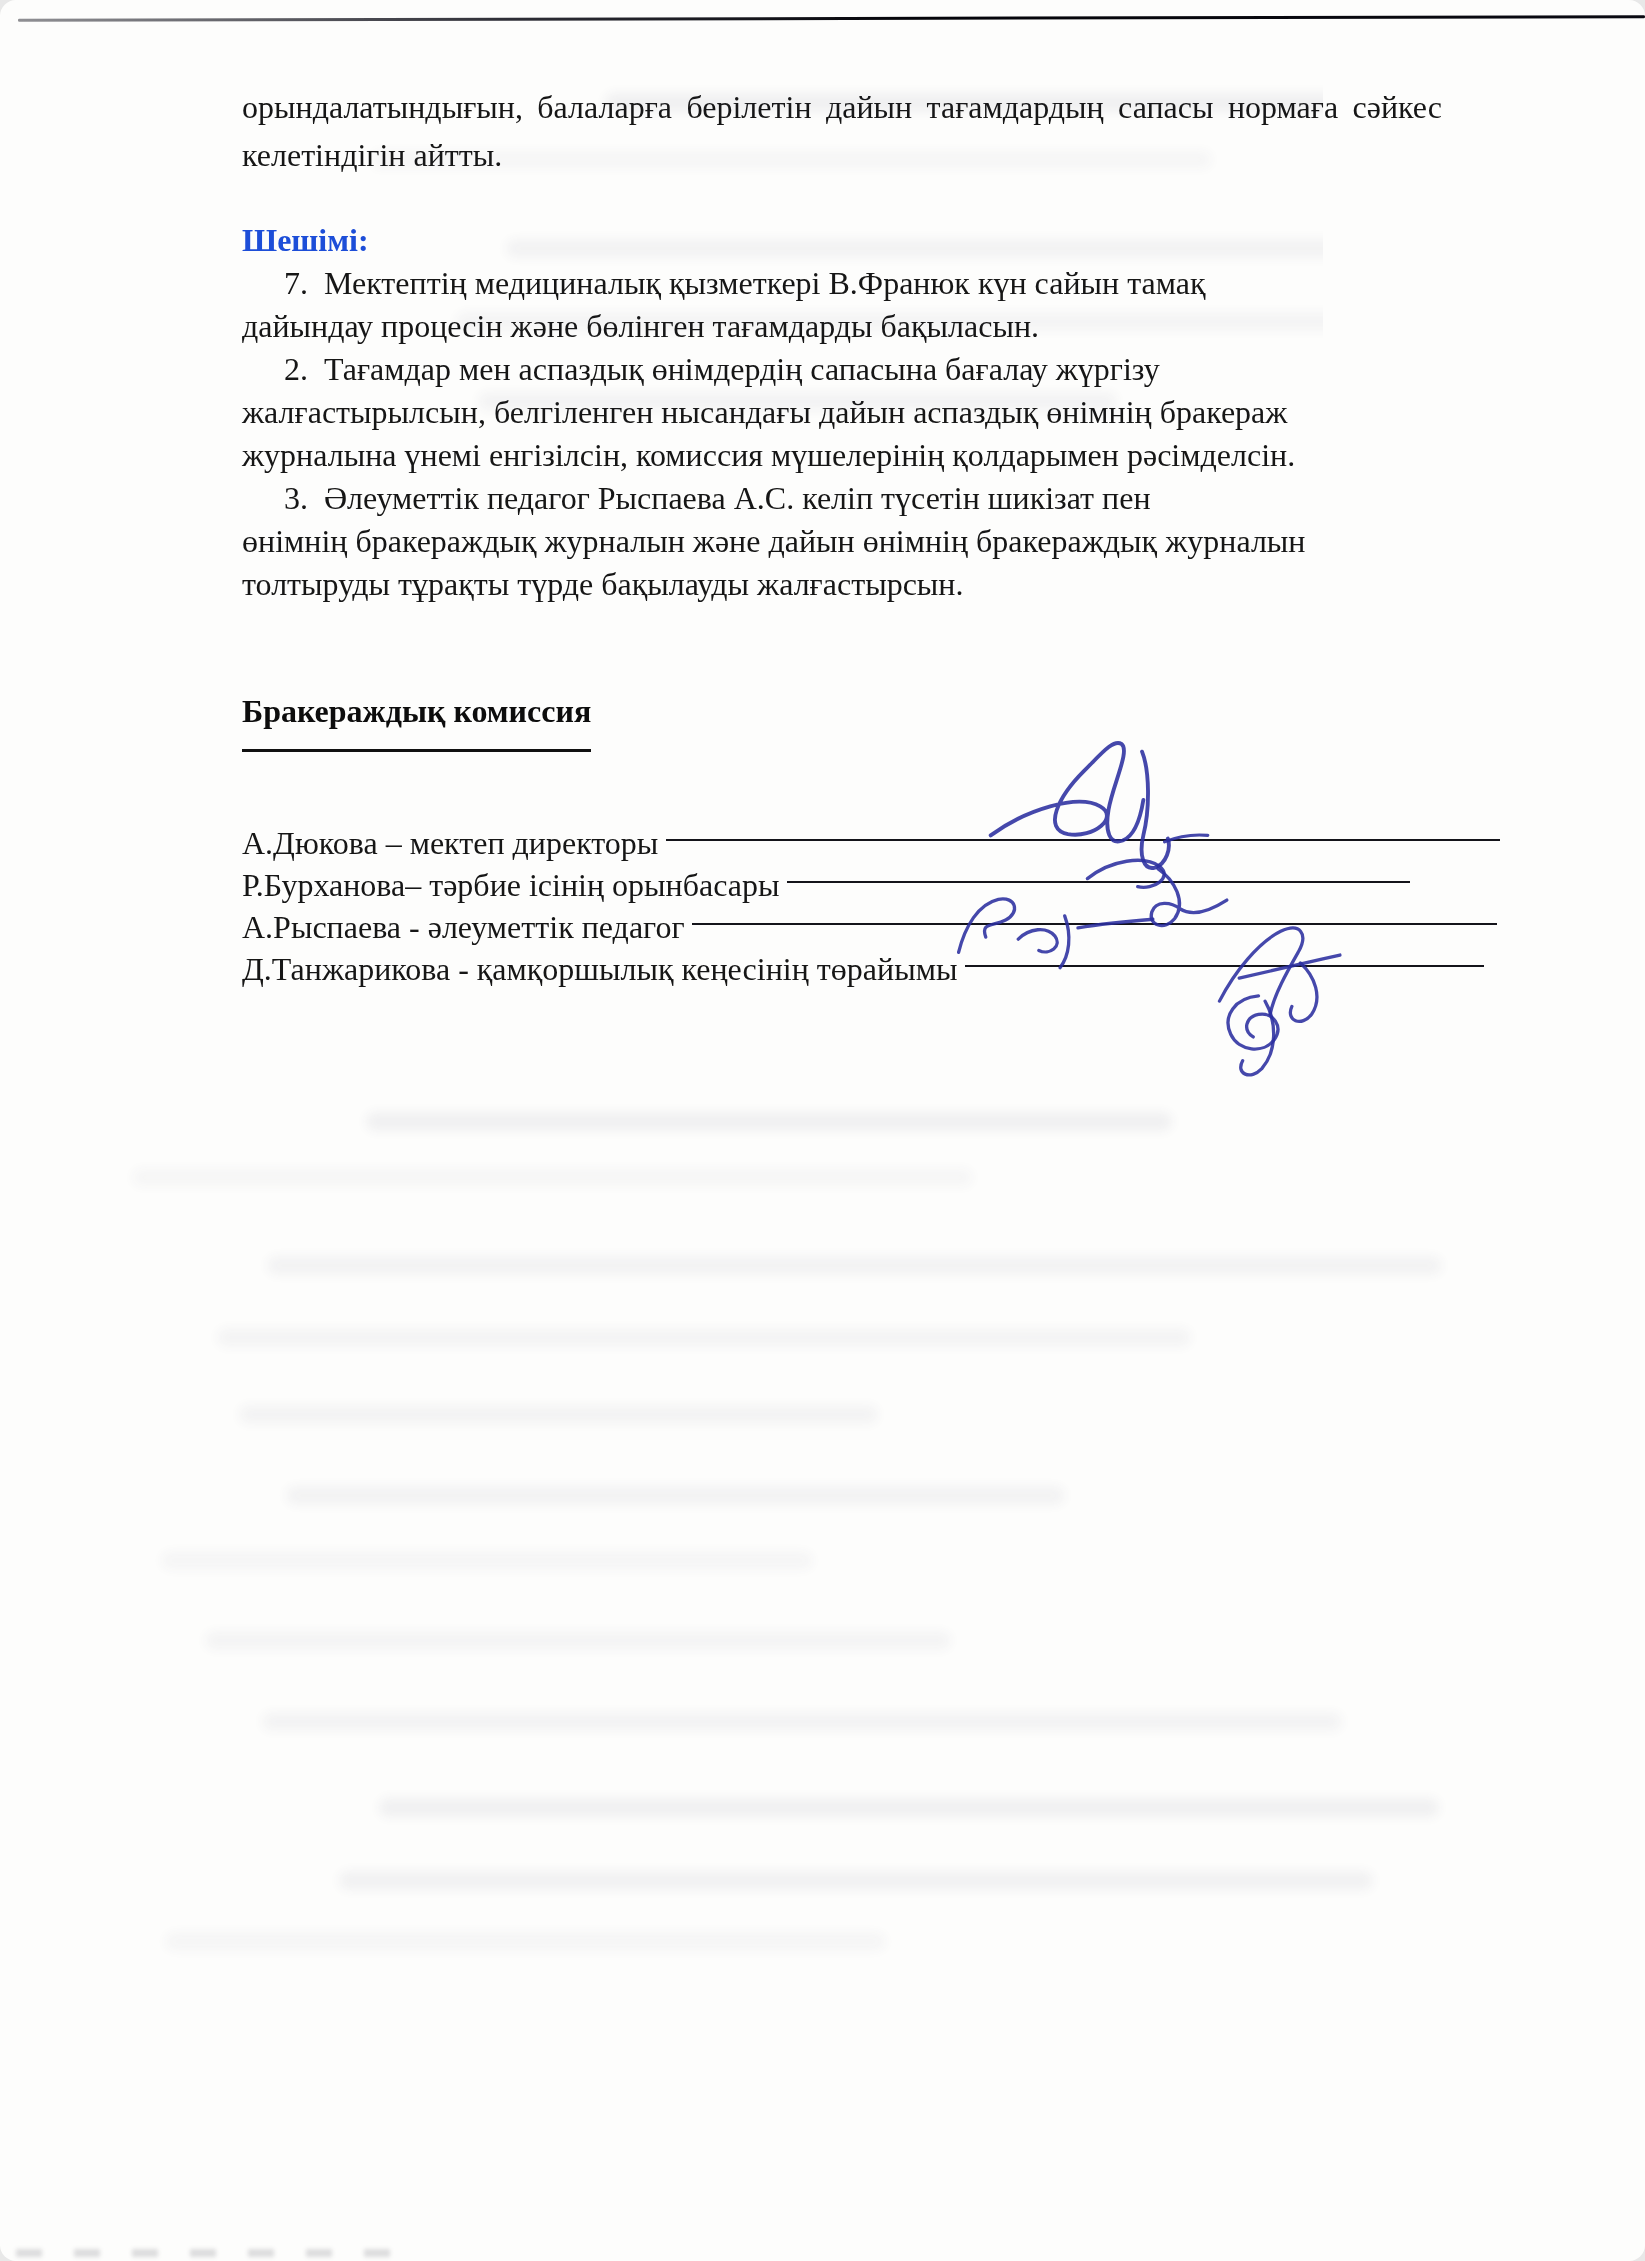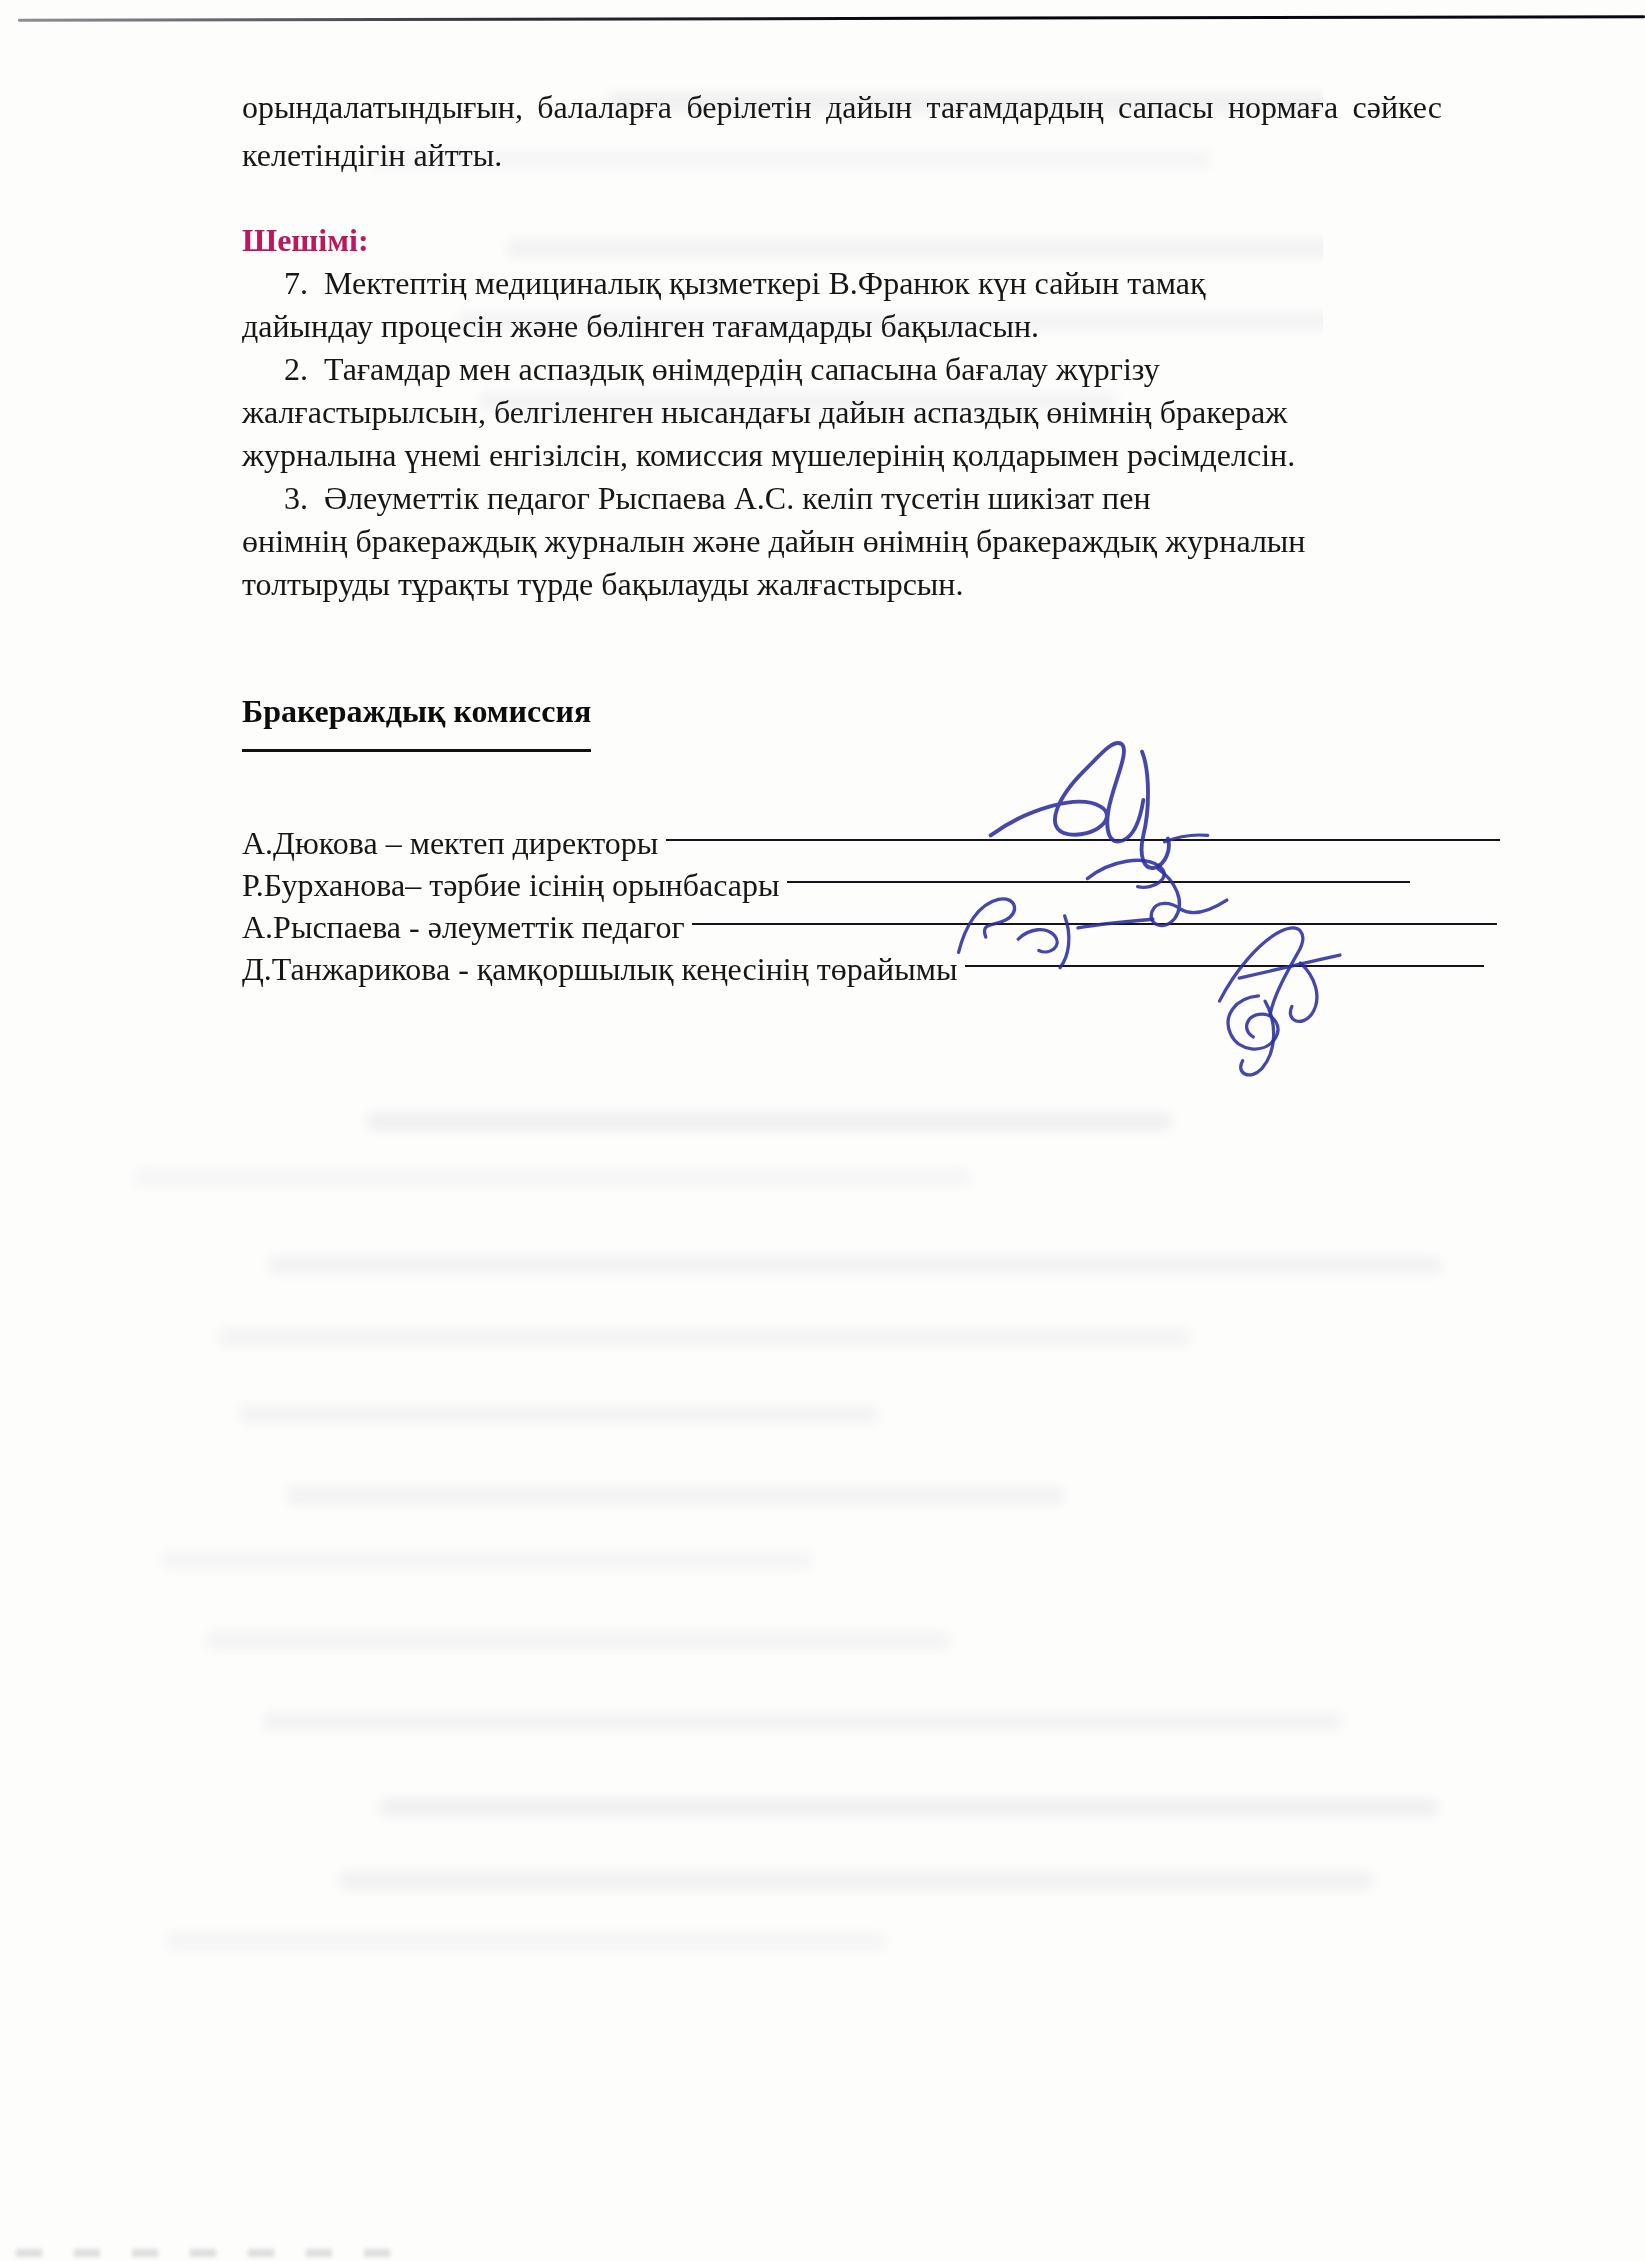--- a/index.html
+++ b/index.html
@@ -3,38 +3,39 @@
 <meta charset="utf-8">
 <style>
   html,body{margin:0;padding:0;background:#e8e8e8;}
   .page{
     position:relative;
     width:1645px;height:2261px;
     background:#fdfdfc;
     overflow:hidden;
     font-family:"Liberation Serif","DejaVu Serif",serif;
     color:#161616;
+    border-radius:16px;
   }
   .scan-line-top{
     position:absolute;left:18px;right:0;top:17px;height:3.2px;
     background:linear-gradient(90deg,rgba(10,10,20,.45),rgba(10,10,20,.85) 30%,#05050a 55%,#0a0a12 100%);
     transform:rotate(-0.12deg);
     border-radius:1.3px;
   }
   .text-col{
     position:absolute;left:242px;top:83px;width:1200px;
     font-size:32px;line-height:43px;
   }
   .intro{
     text-align:justify;
     line-height:48px;
     margin:0 0 0 0;
   }
   .decision-heading{
-    font-weight:bold;color:#be185d;
+    font-weight:bold;color:#1d4ed8;
     margin-top:40px;
     line-height:43px;
   }
   .decision-item{
     white-space:pre-wrap;
     text-indent:42px;
     line-height:43px;
     margin:0;
   }
   .commission-heading{

